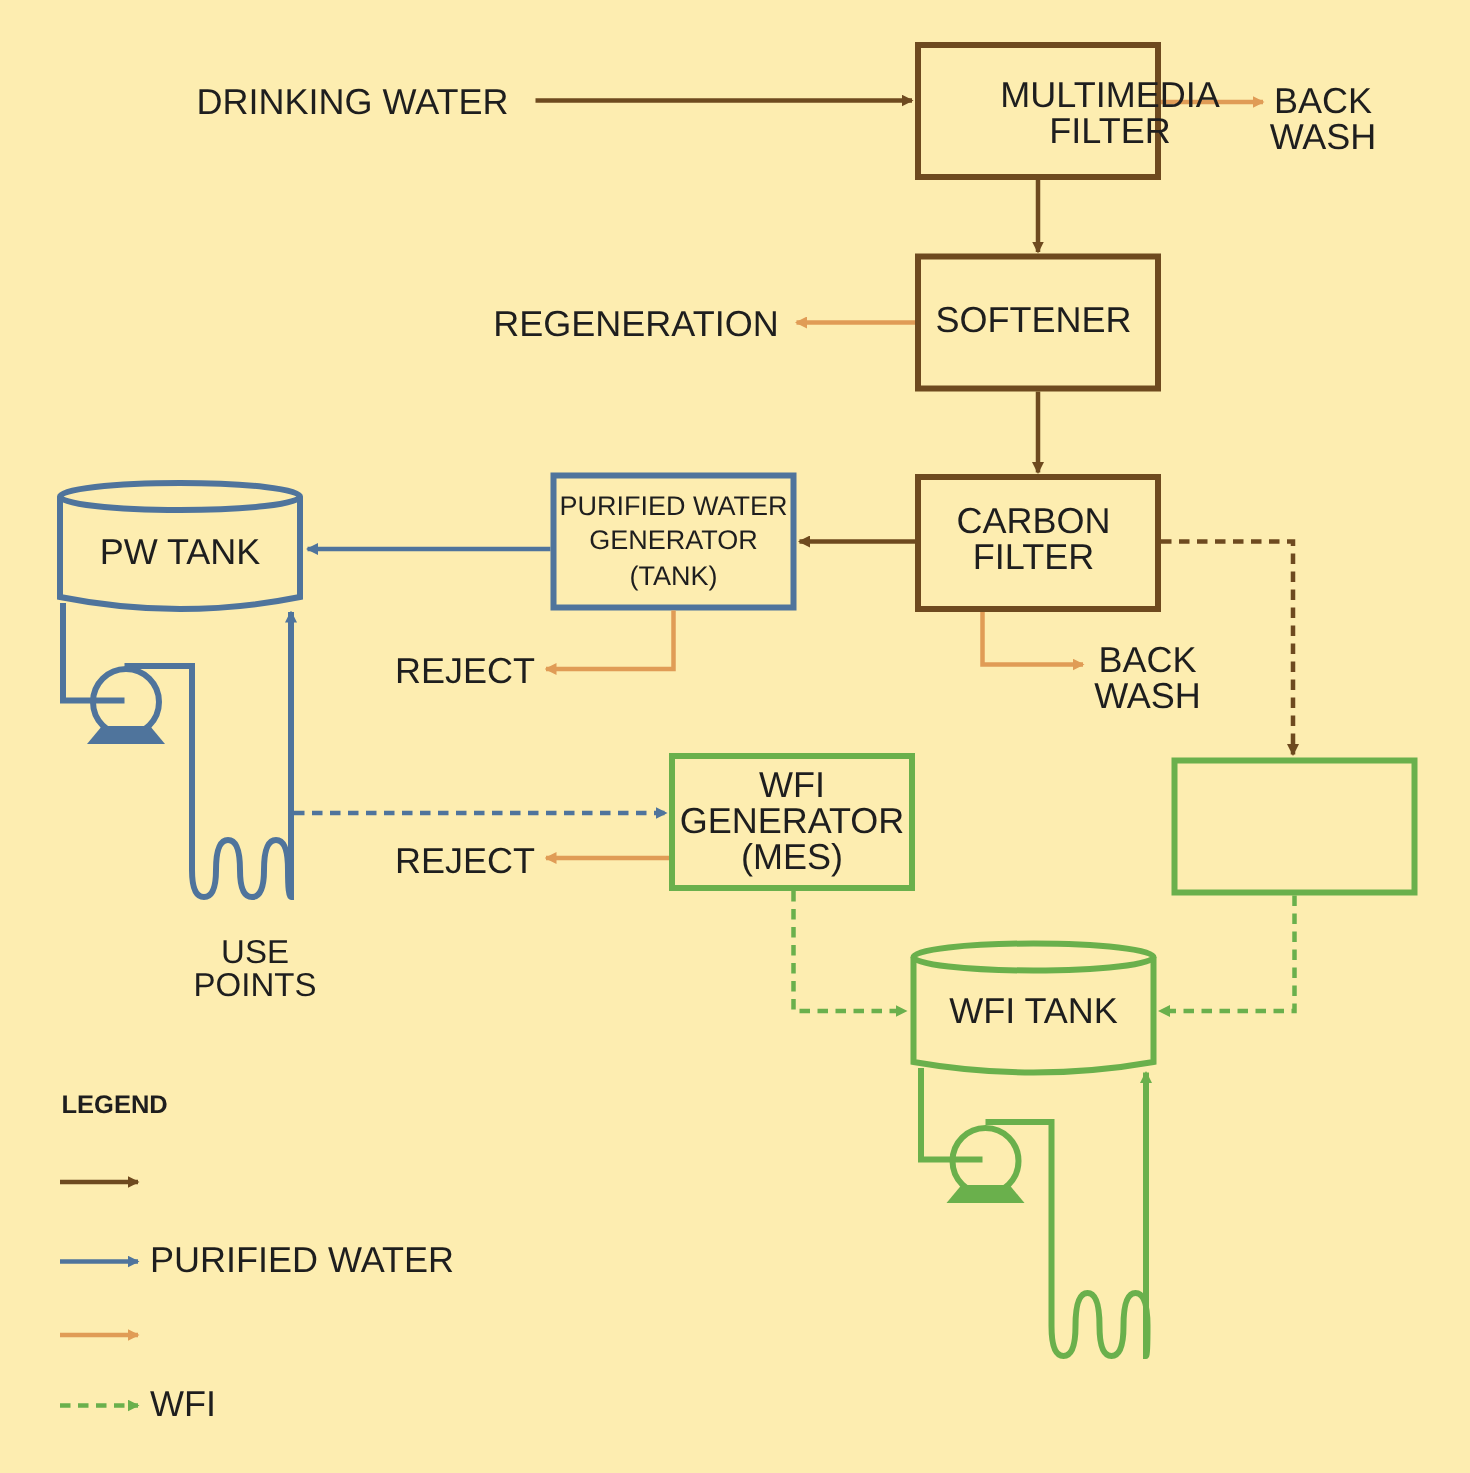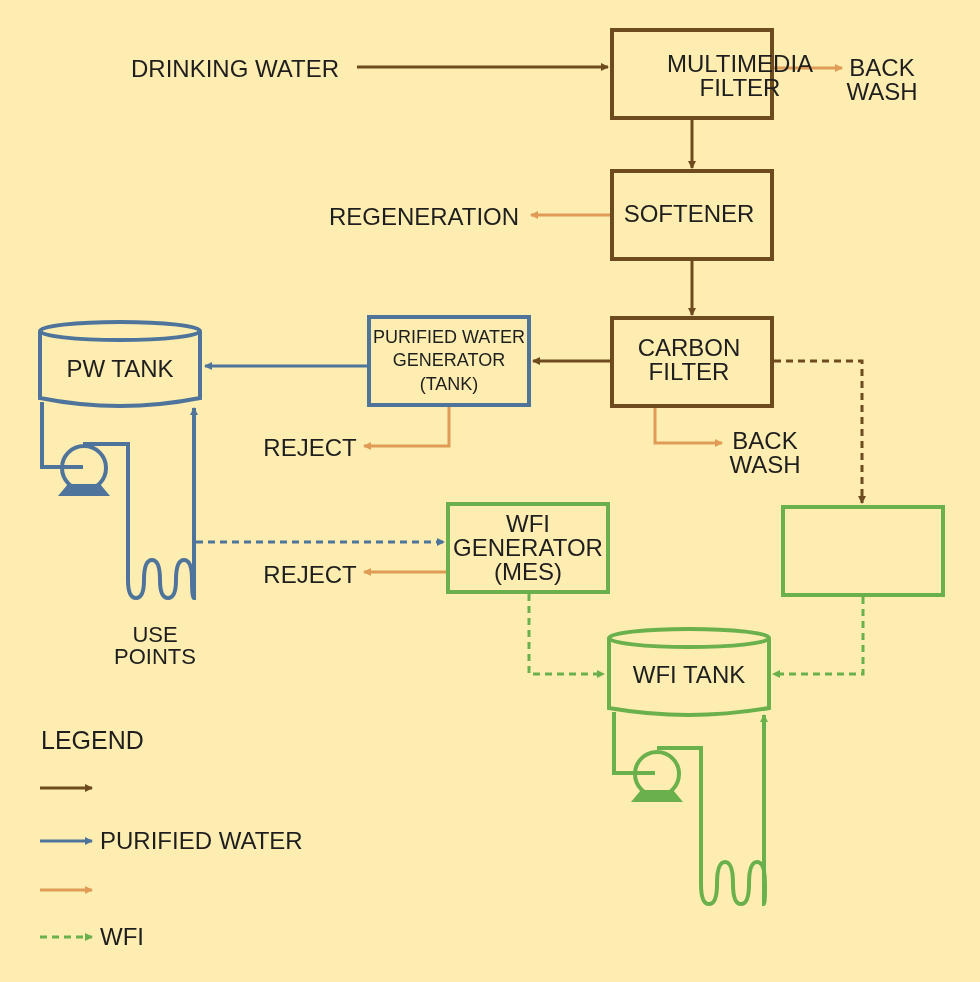--- a/index.html
+++ b/index.html
@@ -4,21 +4,21 @@
 <style>
   html, body { margin: 0; padding: 0; }
   body { width: 980px; height: 982px; background: #fdedb0; overflow: hidden; }
   #canvas { position: absolute; left: 0; top: 0; width: 980px; height: 982px; }
   svg { position: absolute; left: 0; top: 0; }
   .lbl { position: absolute; font-family: "Liberation Sans", sans-serif; color: #1e1e1e; text-align: center; line-height: 1.0; white-space: nowrap; transform: translate(-50%, 0); }
   .lbl.left { text-align: left; transform: none; }
   .f24 { font-size: 24px; }
   .f22 { font-size: 22px; }
   .f18 { font-size: 18px; }
-  .legend-title { font-size: 25px; font-weight: normal; }
+  .legend-title { font-size: 17px; font-weight: bold; }
   .line2 { display: block; }
 </style>
 </head>
 <body style="background: rgb(253, 237, 176);">
 
 <div id="canvas">
   <svg width="980" height="982" viewBox="0 0 980 982">
     <defs>
       <marker id="mBrown" markerWidth="8" markerHeight="8" refX="7" refY="4" orient="auto" markerUnits="userSpaceOnUse" viewBox="0 0 8 8">
         <path d="M0,0 L8,4 L0,8 Z" fill="#6e4a1f"></path>
@@ -123,21 +123,21 @@
   <div class="lbl f18" style="left:449px; top:326px; line-height:1.3;">
     <span class="line2">PURIFIED WATER</span>
     <span class="line2">GENERATOR</span>
     <span class="line2">(TANK)</span>
   </div>
 
   <div class="lbl f24" style="left:310px; top:436px;">REJECT</div>
 
   <div class="lbl f24" style="left:120px; top:357px;">PW TANK</div>
 
-  <div class="lbl f22" style="left:155px; top:624px;">
+  <div class="lbl f22" style="left:170px; top:624px;">
     <span class="line2">USE</span>
     <span class="line2">POINTS</span>
   </div>
 
   <div class="lbl f24" style="left:528px; top:512px;">
     <span class="line2">WFI</span>
     <span class="line2">GENERATOR</span>
     <span class="line2">(MES)</span>
   </div>
 

